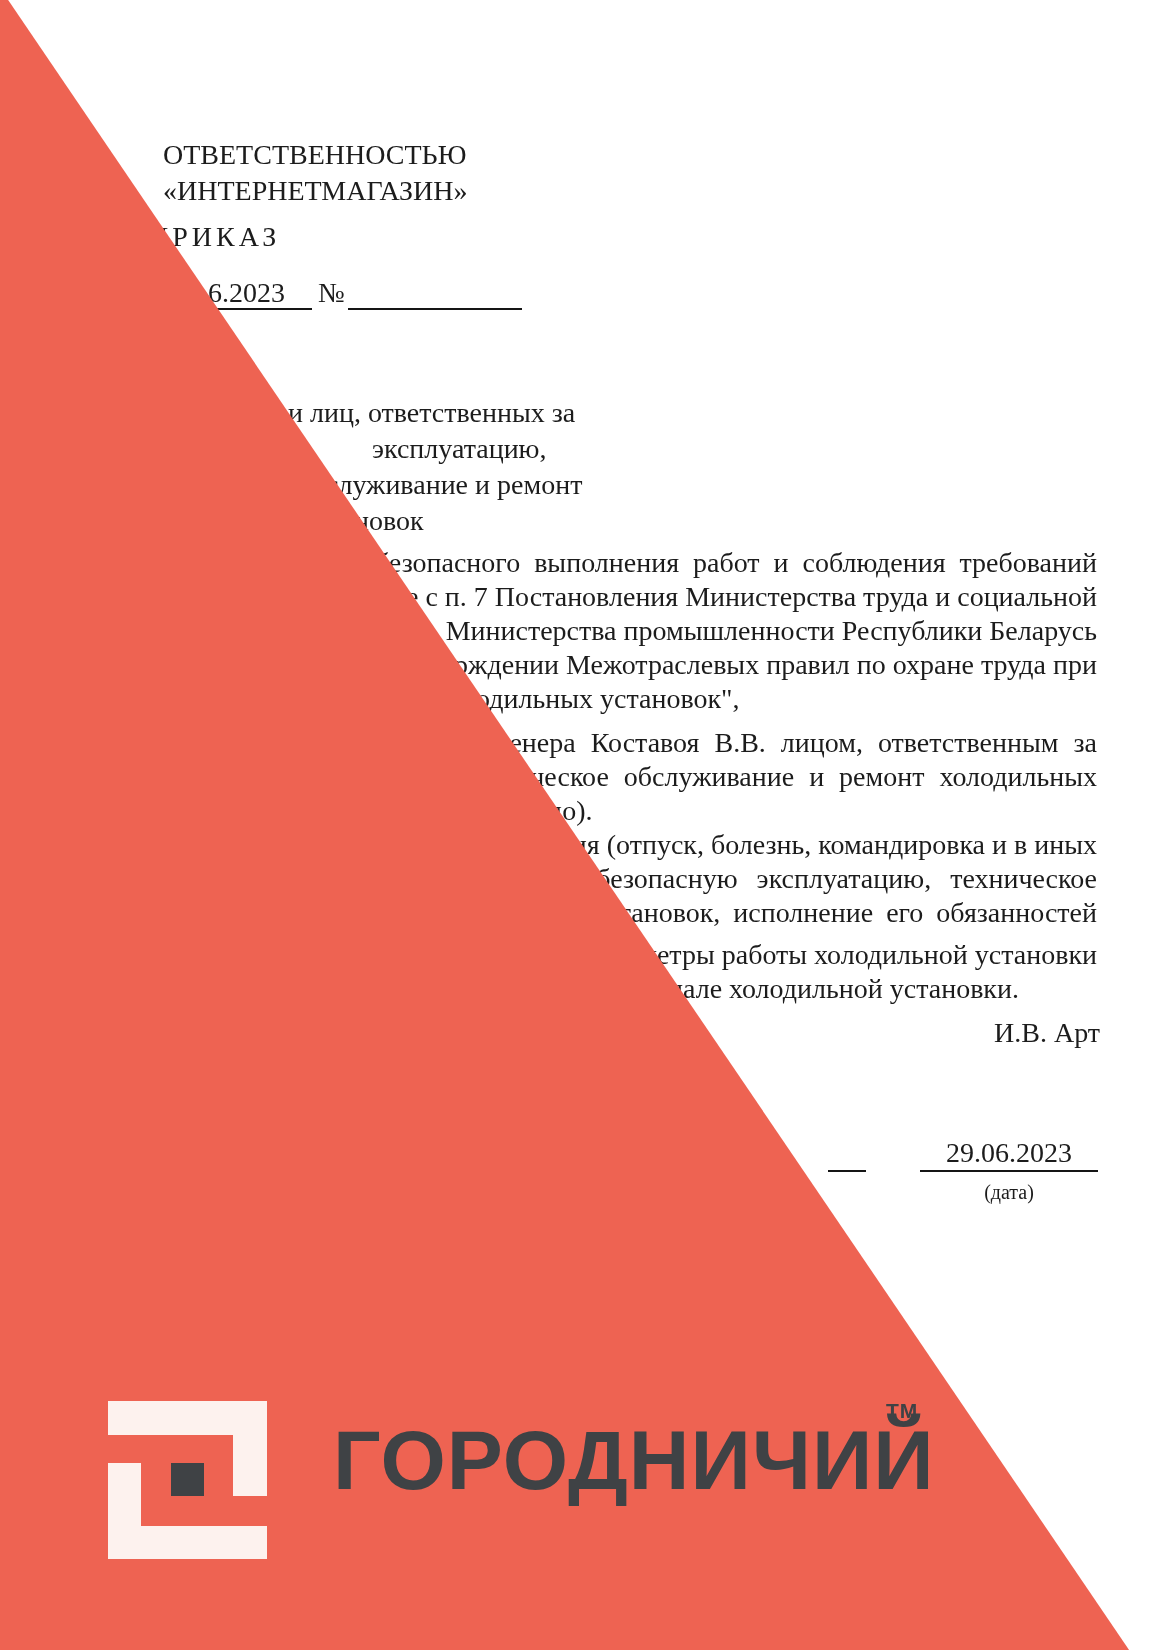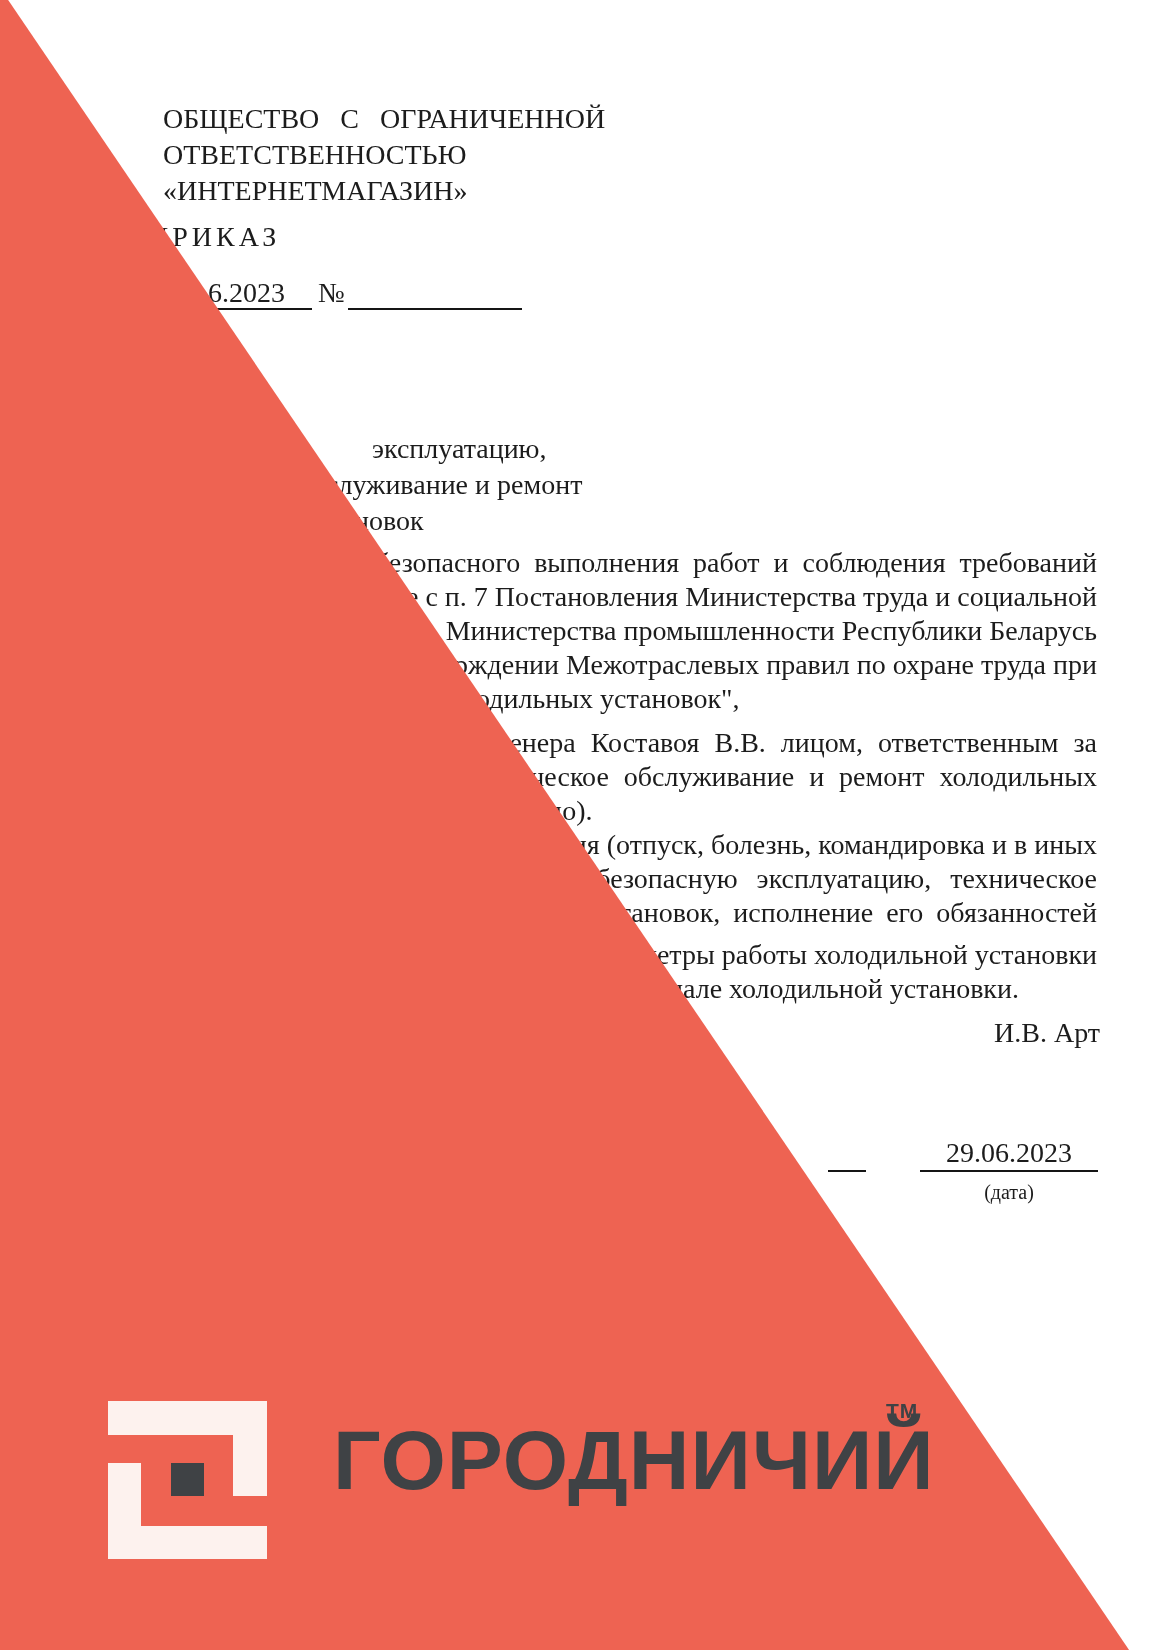--- a/index.html
+++ b/index.html
@@ -48,31 +48,31 @@
     color:var(--logo-light);font-size:28px;line-height:1;letter-spacing:0.5px;
     white-space:nowrap;
   }
   .date-block{position:absolute;left:920px;width:178px;text-align:center;}
 </style>
 </head>
 <body>
 
 <div class="page">
 
-  <div class="t ws14" style="left:163px;top:102px;">ОБЩЕСТВО С ОГРАНИЧЕННОЙ</div>
   <div class="t" style="left:163px;top:174px;">«ИНТЕРНЕТМАГАЗИН»</div>
   <div class="t" style="left:163px;top:138px;">ОТВЕТСТВЕННОСТЬЮ</div>
 
   <div class="t caps-title" style="left:148px;top:220px;">ПРИКАЗ</div>
 
   <div class="t" style="left:208px;top:276px;">6.2023</div>
   <div class="rule" style="left:200px;top:308px;width:112px;"></div>
   <div class="t" style="left:318px;top:276px;">№</div>
   <div class="rule" style="left:348px;top:308px;width:174px;"></div>
 
+  <div class="t" style="left:288px;top:396px;">и лиц, ответственных за</div>
   <div class="t" style="left:372px;top:432px;">эксплуатацию,</div>
   <div class="t" style="left:326px;top:468px;">служивание и ремонт</div>
   <div class="t" style="left:354px;top:504px;">новок</div>
 
   <div class="t r ws7" style="top:546px;">я безопасного выполнения работ и соблюдения требований</div>
   <div class="t r" style="top:580px;">ствие с п. 7 Постановления Министерства труда и социальной</div>
   <div class="t r" style="top:614px;">русь, Министерства промышленности Республики Беларусь</div>
   <div class="t r" style="top:648px;">утверждении Межотраслевых правил по охране труда при</div>
   <div class="t" style="left:476px;top:682px;">одильных установок",</div>
 

